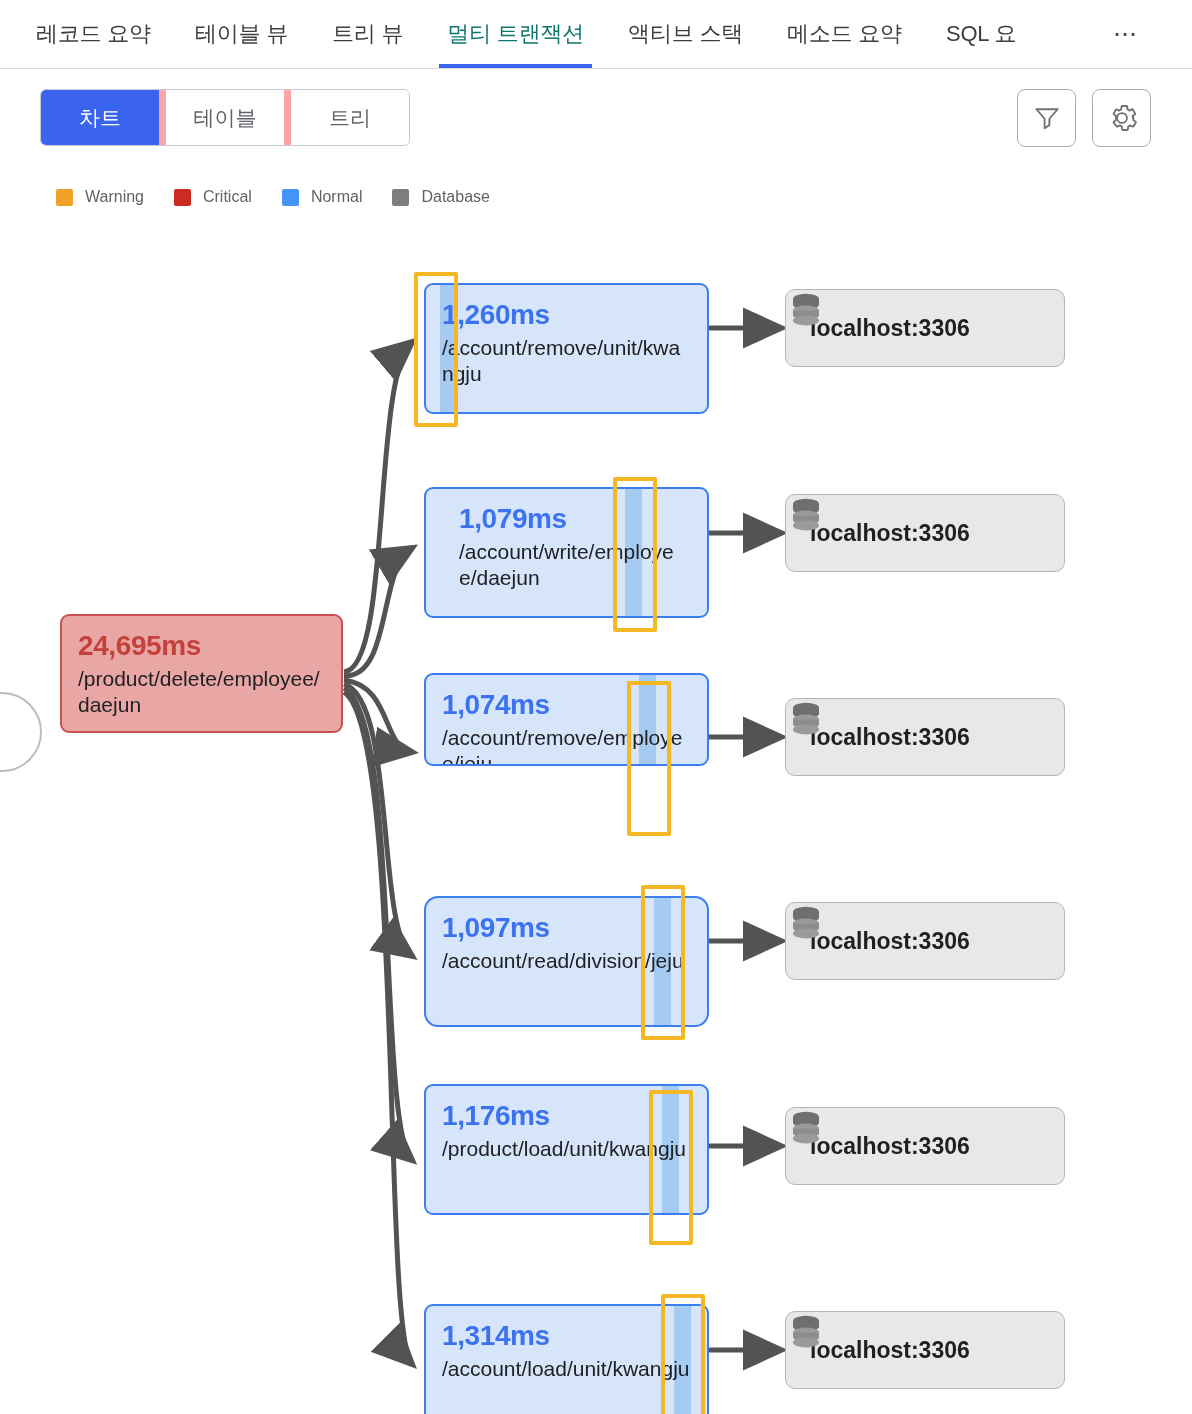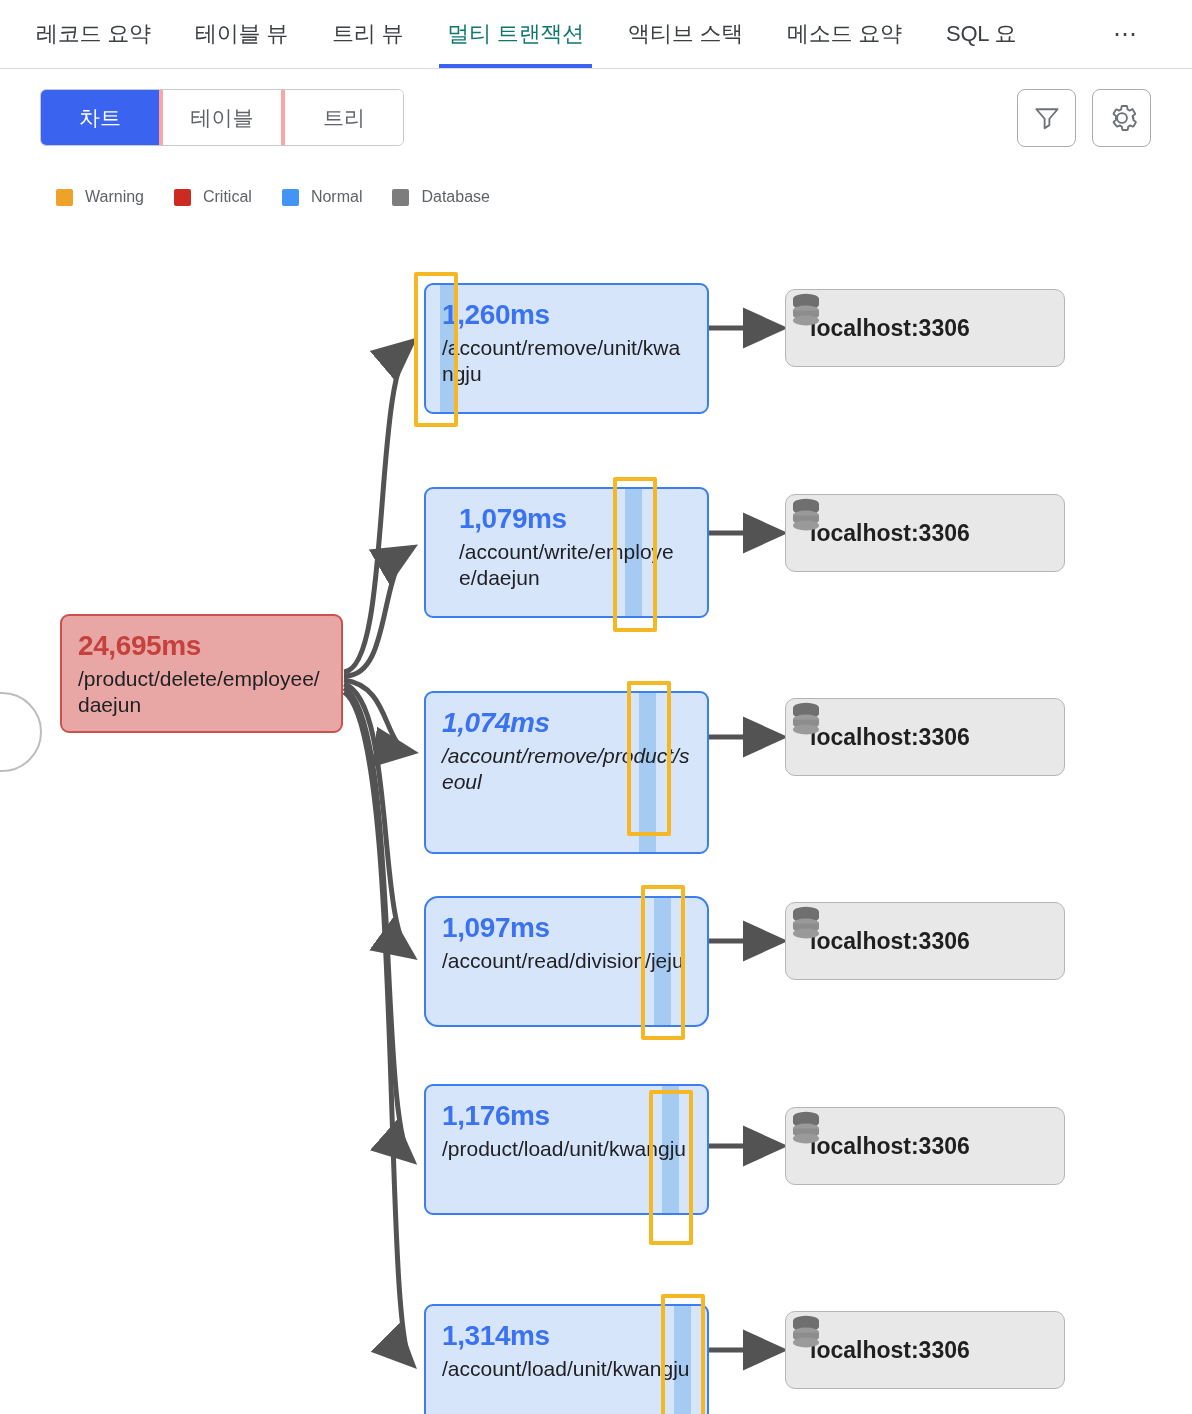--- a/index.html
+++ b/index.html
@@ -81,21 +81,21 @@
     overflow: hidden;
     height: 55px;
     background: #fff;
   }
   .seg {
     display: flex; align-items: center; justify-content: center;
     min-width: 86px;
     padding: 0 16px;
     font-size: 21px;
     color: #5f6368;
-    border-right: 4px solid #fca5a5;
+    border-right: 7px solid #fca5a5;
     cursor: pointer;
     background: #fff;
   }
   .seg:last-child { border-right: none; }
   .seg.active {
     background: #3a64f0;
     color: #ffffff;
   }
   .iconbtn {
     position: absolute;
@@ -322,25 +322,25 @@
 
   <div class="node node-svc" style="left:424px; top:487px; width:285px; height:131px;padding-left:17px;">
     <div class="node-bar" style="left:199px;"></div>
     <div class="node-inner">
       <div class="node-time">1,079ms</div>
       <div class="node-path">/account/write/employee/daejun</div>
     </div>
   </div>
   <div class="hl-box" style="left:613px; top:477px; width:44px; height:155px;"></div>
 
-  <div class="node node-svc" style="left:424px; top:691px; width:285px; height:163px;font-style:italic;">
+  <div class="node node-svc" style="left:424px; top:673px; width:285px; height:93px;">
     <div class="node-bar" style="left:213px;"></div>
     <div class="node-inner">
       <div class="node-time">1,074ms</div>
-      <div class="node-path">/account/remove/product/seoul</div>
+      <div class="node-path">/account/remove/employee/jeju</div>
     </div>
   </div>
   <div class="hl-box" style="left:627px; top:681px; width:44px; height:155px;"></div>
 
   <div class="node node-svc" style="left:424px; top:896px; width:285px; height:131px;border-radius:14px;">
     <div class="node-bar" style="left:228px;"></div>
     <div class="node-inner">
       <div class="node-time">1,097ms</div>
       <div class="node-path">/account/read/division/jeju</div>
     </div>

